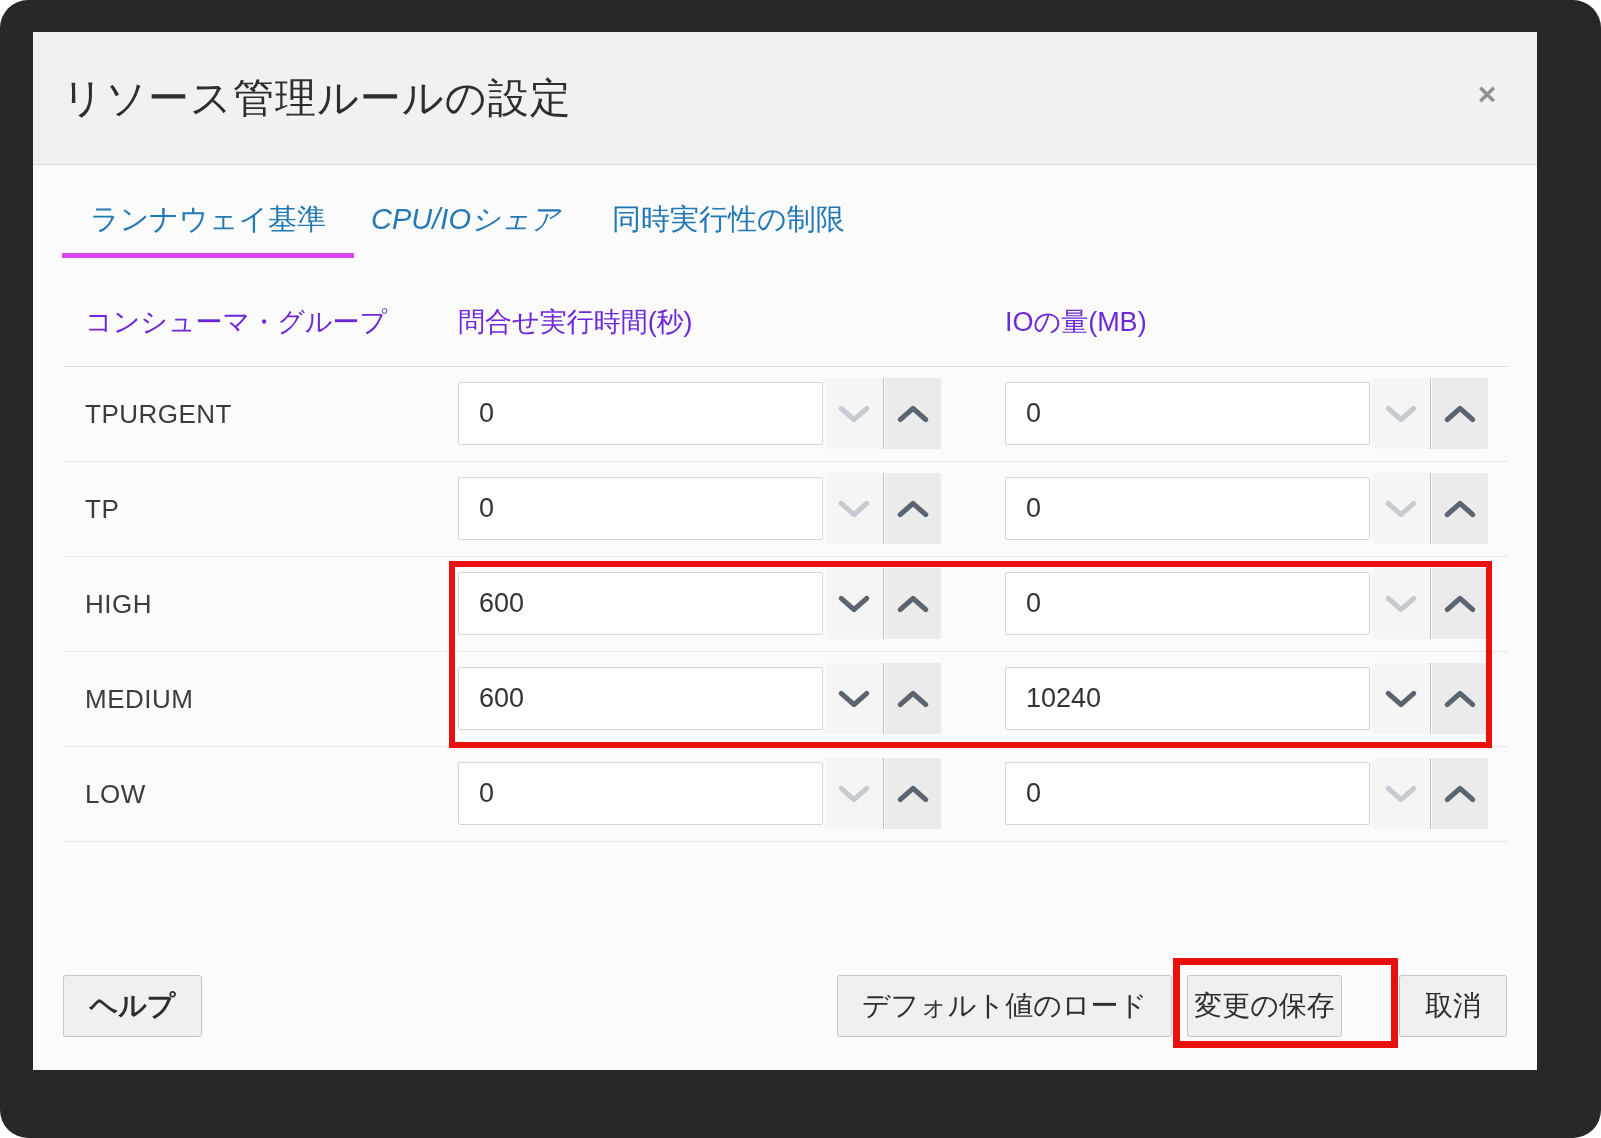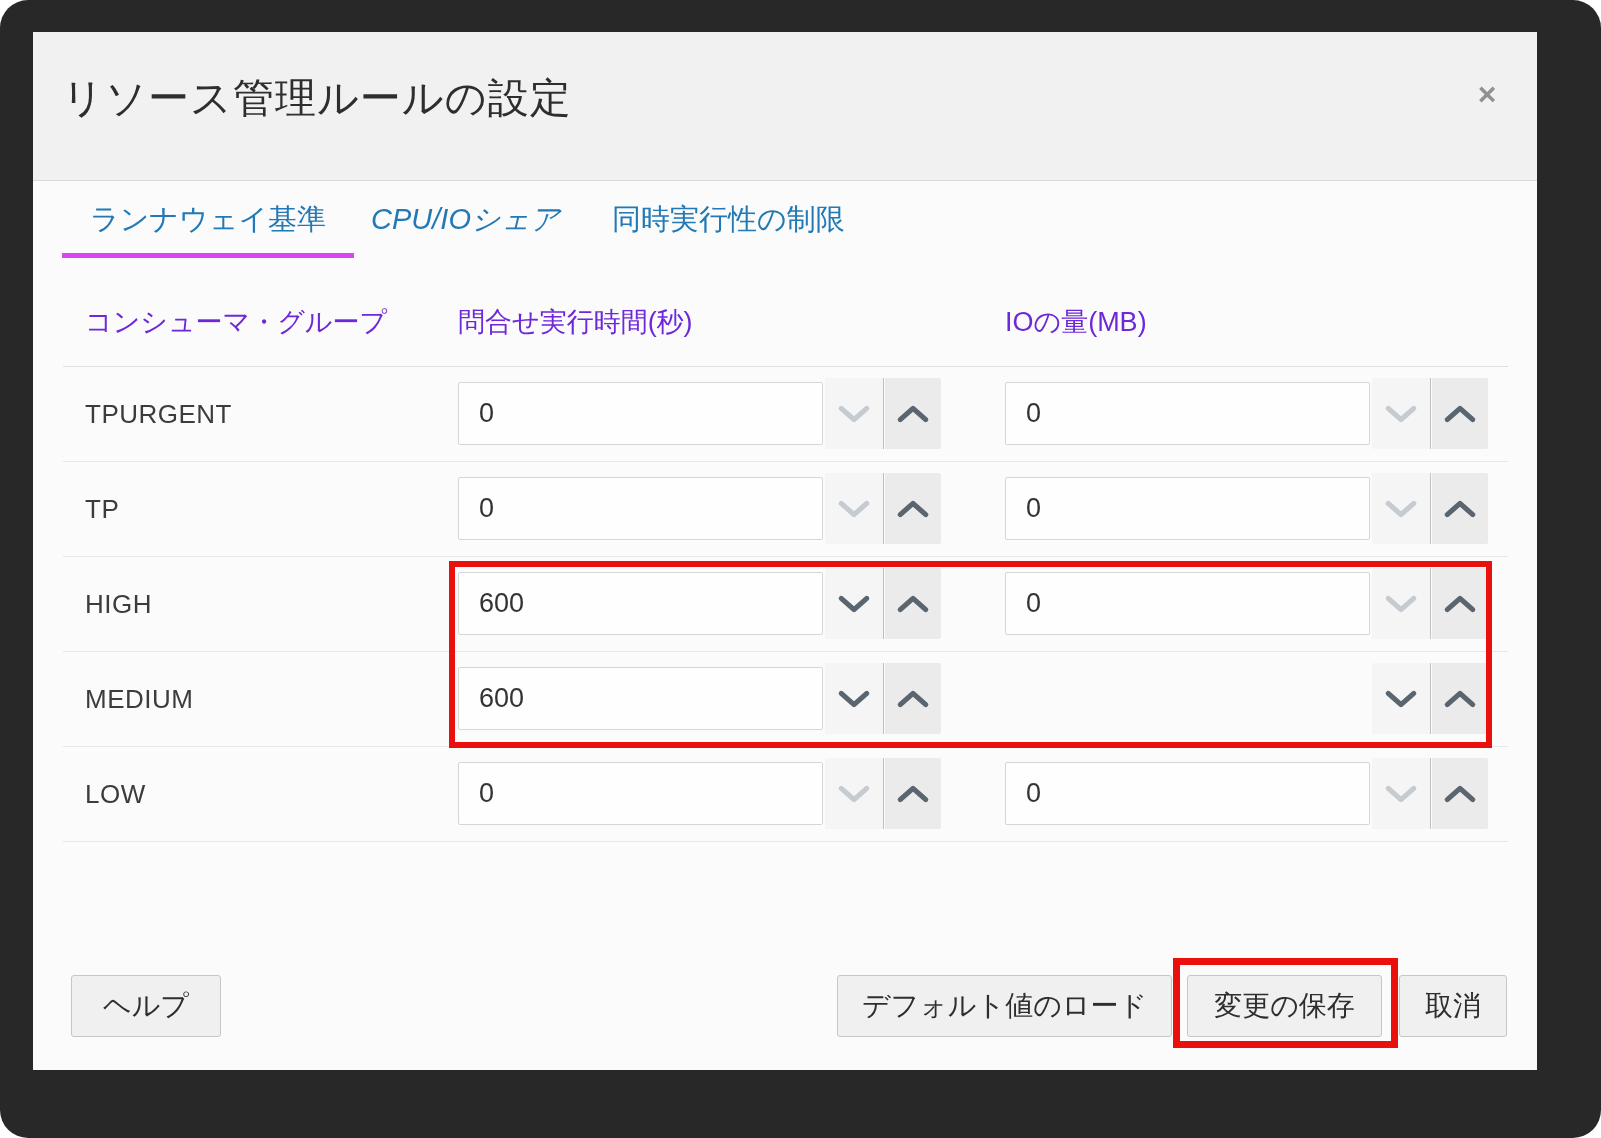--- a/index.html
+++ b/index.html
@@ -16,21 +16,21 @@
     border-radius: 28px;
   }
   .dialog {
     position: absolute; left: 33px; top: 32px;
     width: 1504px; height: 1038px;
     background: #fbfbfb;
   }
   
   .dlg-header {
     position: absolute; left: 0; top: 0;
-    width: 100%; height: 149px;
+    width: 100%; height: 133px;
     background: #f1f1f1;
     border-bottom: 1px solid #d9d9d9;
   }
   .dlg-title {
     position: absolute; left: 29px; top: 0;
     height: 133px; line-height: 133px;
     font-size: 41px; font-weight: 400; color: #2e2e2e;
     letter-spacing: 1px;
     white-space: nowrap;
   }
@@ -109,23 +109,23 @@
   
   .btn {
     position: absolute; top: 943px; height: 62px;
     background: #f0f0f0;
     border: 1px solid #c6c6c6; border-radius: 3px;
     font-family: "Liberation Sans", "DejaVu Sans", sans-serif;
     font-size: 28px; color: #2e2e2e;
     text-align: center; line-height: 58px;
     cursor: pointer; white-space: nowrap;
   }
-  .btn-help   { left: 38px;   width: 150px; }
+  .btn-help   { left: 30px;   width: 139px; font-weight: bold; }
   .btn-load   { left: 804px;  width: 335px; }
-  .btn-save   { left: 1154px; width: 195px; }
+  .btn-save   { left: 1154px; width: 155px; }
   .btn-cancel { left: 1366px; width: 108px; }
   
   .annot {
     position: absolute;
     border: 6px solid #e9100e;
     pointer-events: none;
     z-index: 5;
   }
   .annot-rows { left: 416px; top: 529px; width: 1043px; height: 187px; }
   .annot-save { left: 1140px; top: 926px; width: 225px; height: 90px; border-width: 7px; }
@@ -267,20 +267,21 @@
               </svg>
             </span>
         </button>
         <button class="spin-btn btn-up q-up">
           <span>
               <svg width="34" height="22" viewBox="0 0 24 14">
                 <polyline points="3,11 12,3 21,11" fill="none" stroke="currentColor" stroke-width="3.6" stroke-linecap="round" stroke-linejoin="round"></polyline>
               </svg>
             </span>
         </button>
+        <input class="spin-input in-io" value="10240" style="">
         <button class="spin-btn btn-down io-down">
           <span>
               <svg width="34" height="22" viewBox="0 0 24 14">
                 <polyline points="3,3 12,11 21,3" fill="none" stroke="currentColor" stroke-width="3.6" stroke-linecap="round" stroke-linejoin="round"></polyline>
               </svg>
             </span>
         </button>
         <button class="spin-btn btn-up io-up">
           <span>
               <svg width="34" height="22" viewBox="0 0 24 14">

